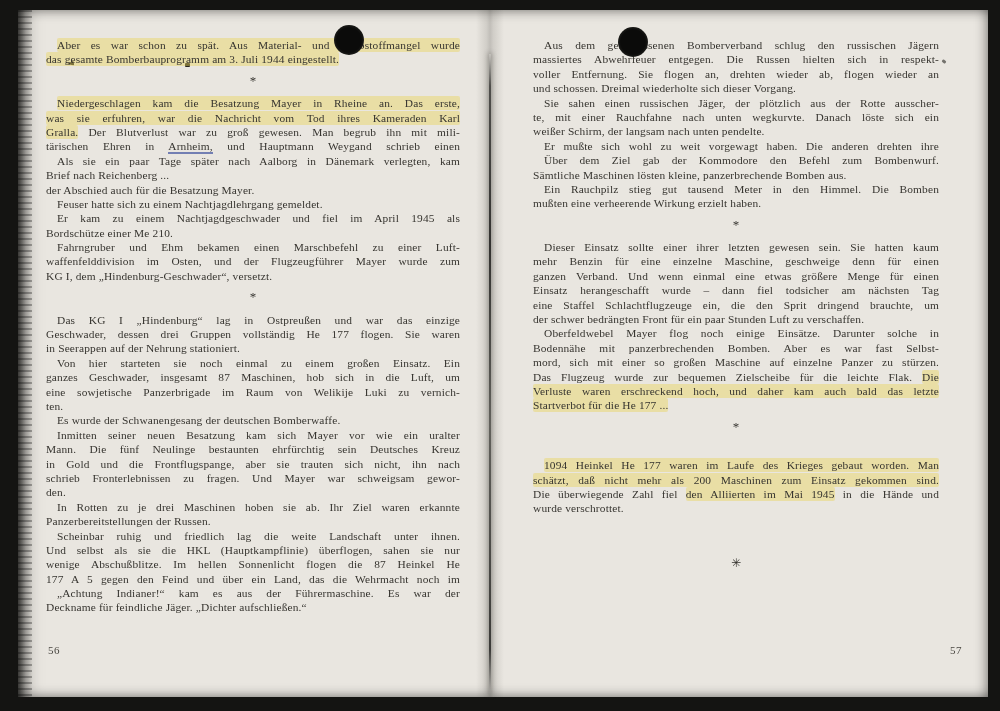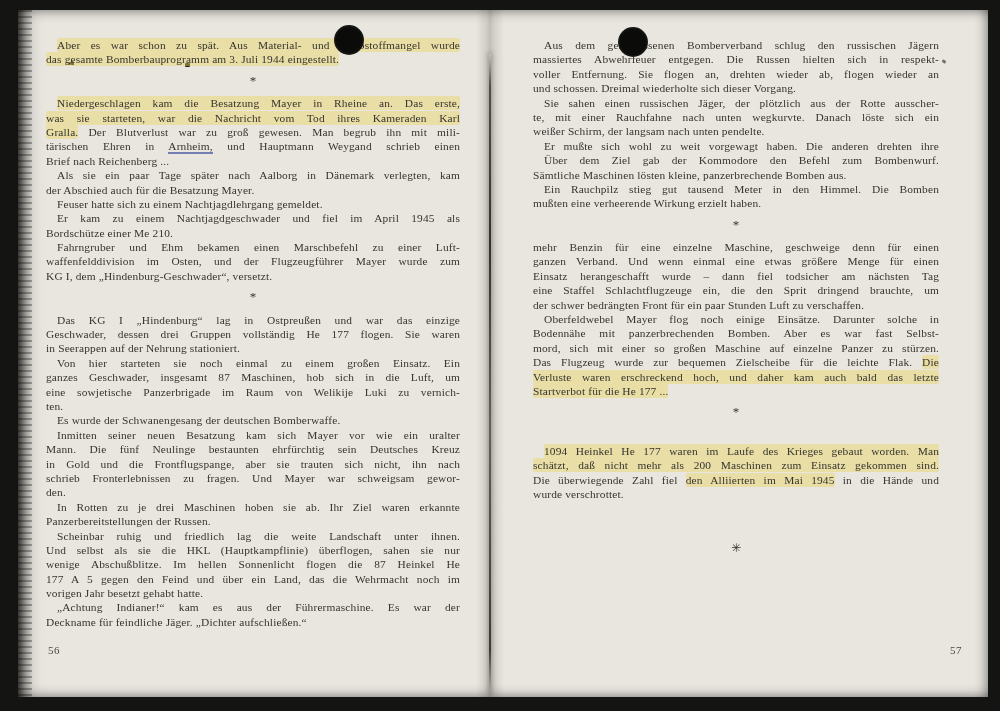--- a/index.html
+++ b/index.html
@@ -94,25 +94,25 @@
 
   <div class="artifact a1"></div>
   <div class="artifact a2"></div>
   <div class="artifact a3"></div>
 
   <div class="text-col col-left">
       <div class="bline indent"><span class="hl">Aber es war schon zu spät. Aus Material- und Treibstoffmangel wurde</span></div>
       <div class="bline endline"><span class="hl">das gesamte Bomberbauprogramm am 3. Juli 1944 eingestellt.</span></div>
       <div class="sep">*</div>
       <div class="bline indent"><span class="hl">Niedergeschlagen kam die Besatzung Mayer in Rheine an. Das erste,</span></div>
-      <div class="bline"><span class="hl">was sie starteten, war die Nachricht vom Tod ihres Kameraden Karl</span></div>
+      <div class="bline"><span class="hl">was sie erfuhren, war die Nachricht vom Tod ihres Kameraden Karl</span></div>
       <div class="bline"><span class="hl">Gralla.</span><span> Der Blutverlust war zu groß gewesen. Man begrub ihn mit mili-</span></div>
       <div class="bline"><span>tärischen Ehren in </span><span class="ul">Arnheim,</span><span> und Hauptmann Weygand schrieb einen</span></div>
+      <div class="bline indent"><span>Als sie ein paar Tage später nach Aalborg in Dänemark verlegten, kam</span></div>
       <div class="bline endline"><span>Brief nach Reichenberg ...</span></div>
-      <div class="bline indent"><span>Als sie ein paar Tage später nach Aalborg in Dänemark verlegten, kam</span></div>
       <div class="bline endline"><span>der Abschied auch für die Besatzung Mayer.</span></div>
       <div class="bline endline indent"><span>Feuser hatte sich zu einem Nachtjagdlehrgang gemeldet.</span></div>
       <div class="bline indent"><span>Er kam zu einem Nachtjagdgeschwader und fiel im April 1945 als</span></div>
       <div class="bline endline"><span>Bordschütze einer Me 210.</span></div>
       <div class="bline indent"><span>Fahrngruber und Ehm bekamen einen Marschbefehl zu einer Luft-</span></div>
       <div class="bline"><span>waffenfelddivision im Osten, und der Flugzeugführer Mayer wurde zum</span></div>
       <div class="bline endline"><span>KG I, dem „Hindenburg-Geschwader“, versetzt.</span></div>
       <div class="sep">*</div>
       <div class="bline indent"><span>Das KG I „Hindenburg“ lag in Ostpreußen und war das einzige</span></div>
       <div class="bline"><span>Geschwader, dessen drei Gruppen vollständig He 177 flogen. Sie waren</span></div>
@@ -126,38 +126,38 @@
       <div class="bline"><span>Mann. Die fünf Neulinge bestaunten ehrfürchtig sein Deutsches Kreuz</span></div>
       <div class="bline"><span>in Gold und die Frontflugspange, aber sie trauten sich nicht, ihn nach</span></div>
       <div class="bline"><span>schrieb Fronterlebnissen zu fragen. Und Mayer war schweigsam gewor-</span></div>
       <div class="bline endline"><span>den.</span></div>
       <div class="bline indent"><span>In Rotten zu je drei Maschinen hoben sie ab. Ihr Ziel waren erkannte</span></div>
       <div class="bline endline"><span>Panzerbereitstellungen der Russen.</span></div>
       <div class="bline indent"><span>Scheinbar ruhig und friedlich lag die weite Landschaft unter ihnen.</span></div>
       <div class="bline"><span>Und selbst als sie die HKL (Hauptkampflinie) überflogen, sahen sie nur</span></div>
       <div class="bline"><span>wenige Abschußblitze. Im hellen Sonnenlicht flogen die 87 Heinkel He</span></div>
       <div class="bline"><span>177 A 5 gegen den Feind und über ein Land, das die Wehrmacht noch im</span></div>
-      <div class="bline endline"><span>vorigen Jahr besetzt gehabt hatte.</span></div>
       <div class="bline indent"><span>„Achtung Indianer!“ kam es aus der Führermaschine. Es war der</span></div>
       <div class="bline endline"><span>Deckname für feindliche Jäger. „Dichter aufschließen.“</span></div>
     </div>
   <div class="text-col col-right">
       <div class="bline indent"><span>Aus dem geschlossenen Bomberverband schlug den russischen Jägern</span></div>
       <div class="bline"><span>massiertes Abwehrfeuer entgegen. Die Russen hielten sich in respekt-</span></div>
       <div class="bline"><span>voller Entfernung. Sie flogen an, drehten wieder ab, flogen wieder an</span></div>
       <div class="bline endline"><span>und schossen. Dreimal wiederholte sich dieser Vorgang.</span></div>
       <div class="bline indent"><span>Sie sahen einen russischen Jäger, der plötzlich aus der Rotte ausscher-</span></div>
       <div class="bline"><span>te, mit einer Rauchfahne nach unten wegkurvte. Danach löste sich ein</span></div>
       <div class="bline endline"><span>weißer Schirm, der langsam nach unten pendelte.</span></div>
       <div class="bline indent"><span>Er mußte sich wohl zu weit vorgewagt haben. Die anderen drehten ihre</span></div>
       <div class="bline indent"><span>Über dem Ziel gab der Kommodore den Befehl zum Bombenwurf.</span></div>
       <div class="bline endline"><span>Sämtliche Maschinen lösten kleine, panzerbrechende Bomben aus.</span></div>
       <div class="bline indent"><span>Ein Rauchpilz stieg gut tausend Meter in den Himmel. Die Bomben</span></div>
       <div class="bline endline"><span>mußten eine verheerende Wirkung erzielt haben.</span></div>
       <div class="sep">*</div>
+      <div class="bline indent"><span>Dieser Einsatz sollte einer ihrer letzten gewesen sein. Sie hatten kaum</span></div>
       <div class="bline"><span>mehr Benzin für eine einzelne Maschine, geschweige denn für einen</span></div>
       <div class="bline"><span>ganzen Verband. Und wenn einmal eine etwas größere Menge für einen</span></div>
       <div class="bline"><span>Einsatz herangeschafft wurde – dann fiel todsicher am nächsten Tag</span></div>
       <div class="bline"><span>eine Staffel Schlachtflugzeuge ein, die den Sprit dringend brauchte, um</span></div>
       <div class="bline endline"><span>der schwer bedrängten Front für ein paar Stunden Luft zu verschaffen.</span></div>
       <div class="bline indent"><span>Oberfeldwebel Mayer flog noch einige Einsätze. Darunter solche in</span></div>
       <div class="bline"><span>Bodennähe mit panzerbrechenden Bomben. Aber es war fast Selbst-</span></div>
       <div class="bline"><span>mord, sich mit einer so großen Maschine auf einzelne Panzer zu stürzen.</span></div>
       <div class="bline"><span>Das Flugzeug wurde zur bequemen Zielscheibe für die leichte Flak. </span><span class="hl">Die</span></div>
       <div class="bline"><span class="hl">Verluste waren erschreckend hoch, und daher kam auch bald das letzte</span></div>

